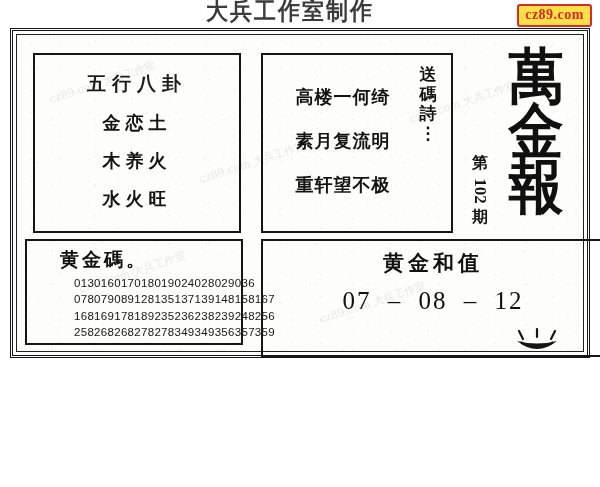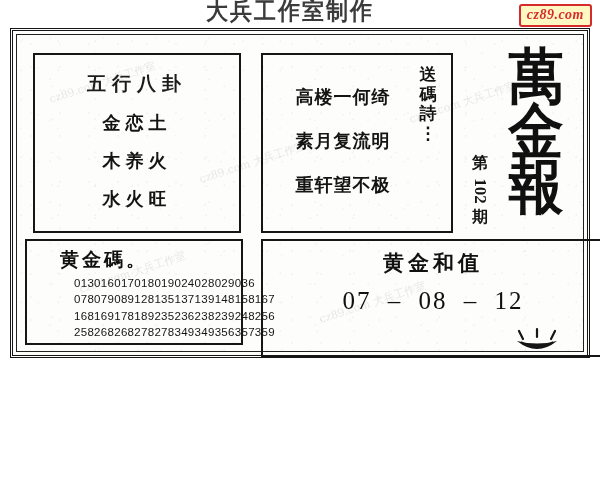--- a/index.html
+++ b/index.html
@@ -38,22 +38,21 @@
     position: absolute;
     right: 8px; top: 4px;
     border: 2px solid #d62b2b;
     border-radius: 3px;
     padding: 1px 6px 2px 6px;
     color: #d62b2b;
     font-family: "Liberation Serif", serif;
     font-size: 14px;
     font-weight: bold;
     letter-spacing: 0.5px;
-    background: #fef9c3;
-    font-style: italic;
+    background: #fde047;
   }
 
   
   #poster {
     position: absolute;
     left: 10px; top: 28px;
     width: 580px; height: 330px;
     background: #fdfdfb;
     border: 3px double #151515;
     box-sizing: border-box;

